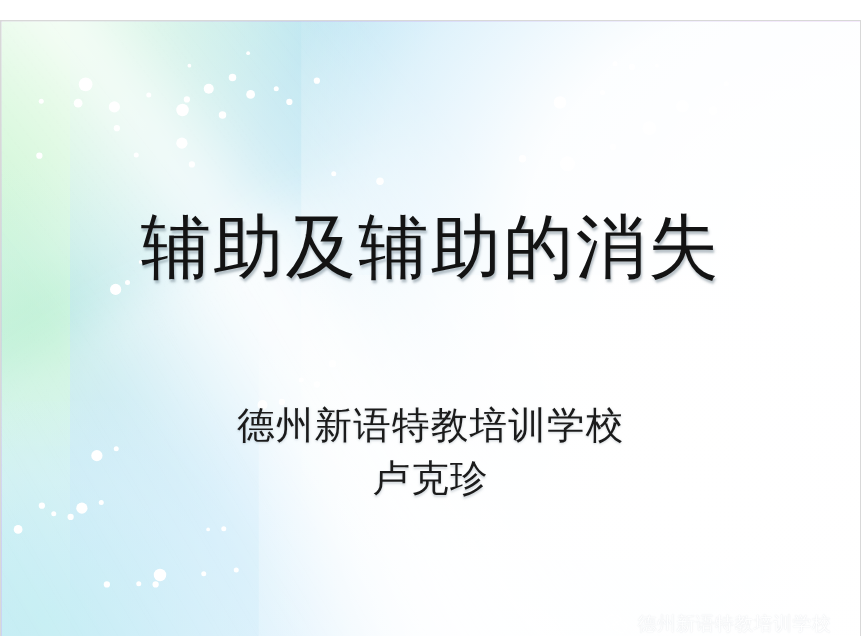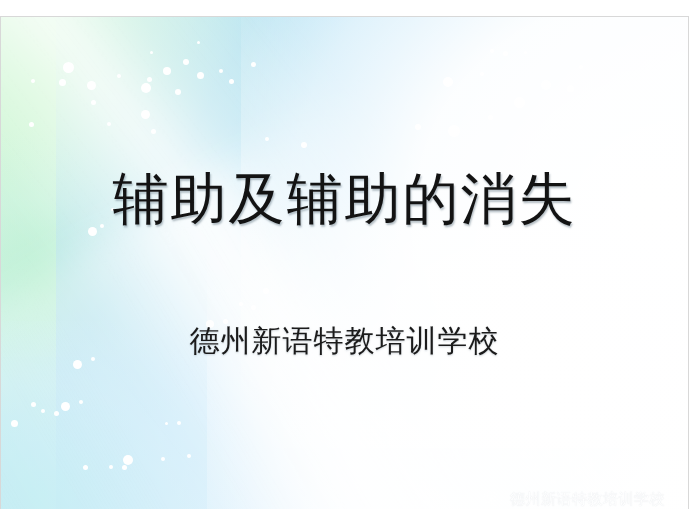--- a/index.html
+++ b/index.html
@@ -289,20 +289,21 @@
     <span class="dot" style="left:160px; top:440px; width:4px;  height:4px;"></span>
     <span class="dot" style="left:186px; top:437px; width:4px;  height:4px;"></span>
     <span class="dot" style="left:176px; top:404px; width:4px;  height:4px;"></span>
     <span class="dot" style="left:164px; top:405px; width:3px;  height:3px;"></span>
   </div>
 
   <div class="title">辅助及辅助的消失</div>
 
   <div class="subtitle">
     <span class="line">德州新语特教培训学校</span>
+    <span class="line">卢克珍</span>
   </div>
 
   <div class="watermark">
     <span class="wechat-icon">
       <svg viewBox="0 0 24 24" width="21" height="21" aria-hidden="true">
         <path d="M9.1 3.2C5.2 3.2 2 5.9 2 9.2c0 1.9 1.1 3.6 2.8 4.7l-.7 2.1 2.4-1.2c.8.2 1.7.4 2.6.4h.5c-.1-.4-.2-.9-.2-1.3 0-3.2 3.1-5.8 7-5.8h.5C16.3 5.2 13 3.2 9.1 3.2z" fill="none" stroke="#ffffff" stroke-width="1.1" stroke-linejoin="round"></path>
         <circle cx="6.8" cy="7.6" r="0.95" fill="#ffffff"></circle>
         <circle cx="11.3" cy="7.6" r="0.95" fill="#ffffff"></circle>
         <path d="M16.4 9.3c-3.2 0-5.8 2.2-5.8 4.9 0 2.7 2.6 4.9 5.8 4.9.7 0 1.4-.1 2-.3l2 1-.5-1.7c1.4-.9 2.3-2.3 2.3-3.9 0-2.7-2.6-4.9-5.8-4.9z" fill="none" stroke="#ffffff" stroke-width="1.1" stroke-linejoin="round"></path>
         <circle cx="14.7" cy="12.9" r="0.8" fill="#ffffff"></circle>

